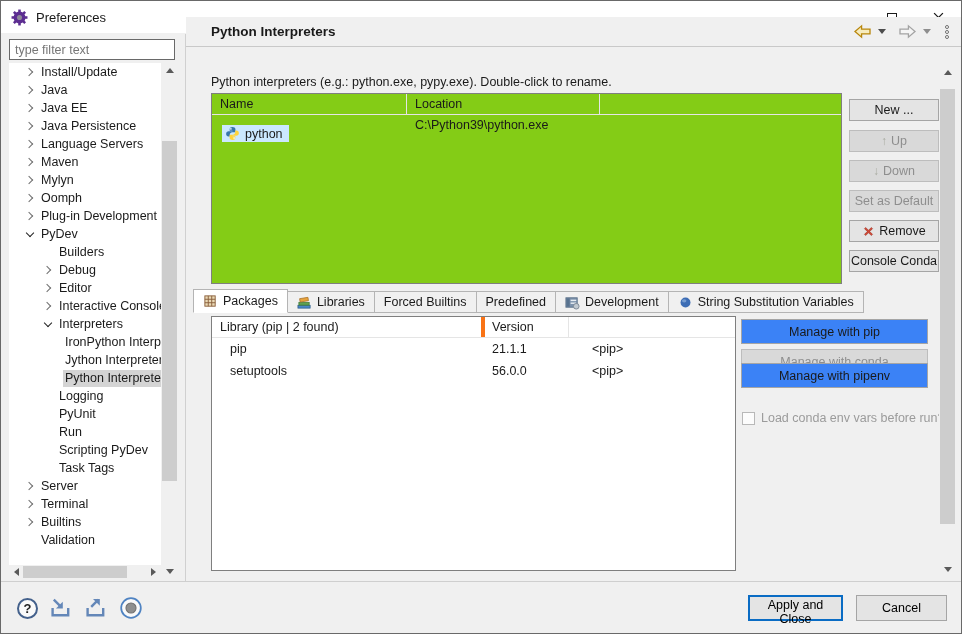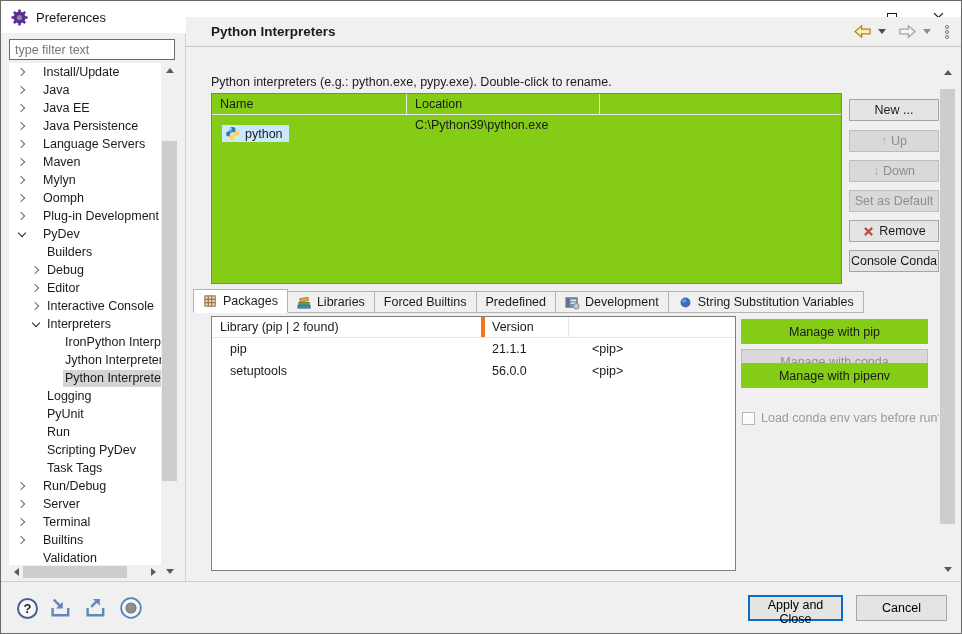--- a/index.html
+++ b/index.html
@@ -15,21 +15,21 @@
   .wc{width:46px;height:100%;display:flex;align-items:center;justify-content:center;}
   .glyph-min{width:10px;height:1px;background:#a8a8a8;}
   .glyph-max{width:10px;height:9px;border:1.2px solid #1a1a1a;background:#fff;}
 
   
   .filter-box{position:absolute;left:8px;top:38px;width:166px;height:21px;border:1px solid #696969;background:#fff;
     font-family:"Liberation Sans",sans-serif;font-size:12.5px;padding:0 5px;color:#1a1a1a;}
   .filter-box::placeholder{color:#767676;}
   .tree{position:absolute;left:8px;top:62px;width:152px;height:503px;background:#fff;overflow:hidden;}
   .trow{display:flex;align-items:center;height:18px;white-space:nowrap;cursor:default;}
-  .l0{padding-left:6px;gap:10px;}.l1{padding-left:20px;}.l2{padding-left:38px;}
+  .l0{padding-left:14px;}.l1{padding-left:32px;}.l2{padding-left:38px;}
   .chev{width:14px;height:14px;display:flex;align-items:center;justify-content:center;flex:none;}
   .cr::before{content:"";width:5px;height:5px;border-right:1.3px solid #6e6e6e;border-top:1.3px solid #6e6e6e;transform:rotate(45deg);margin-right:2px;}
   .ce::before{content:"";width:5px;height:5px;border-right:1.6px solid #222;border-bottom:1.6px solid #222;transform:rotate(45deg);margin-top:-2px;}
   .tlbl{margin-left:2px;padding:1px 3px 2px 2px;overflow:hidden;text-overflow:clip;}
   .sel .tlbl{background:#d4d4d4;flex:1;}
 
   
   .sb{position:absolute;background:#f0f0f0;}
   .sb-thumb{position:absolute;background:#cdcdcd;}
   .sb-btn{position:absolute;width:100%;height:15px;display:flex;align-items:center;justify-content:center;}
@@ -78,21 +78,21 @@
   
   .ptable{position:absolute;left:210px;top:315px;width:525px;height:255px;background:#fff;border:1px solid #7f7f7f;}
   .pthead{height:21px;border-bottom:1px solid #e5e5e5;display:flex;align-items:center;}
   .pthead .c1{width:273px;padding-left:8px;border-right:4px solid #f97316;height:100%;display:flex;align-items:center;}
   .pthead .c2{width:84px;padding-left:7px;border-right:1px solid #e5e5e5;height:100%;display:flex;align-items:center;}
   .prow{height:22px;display:flex;align-items:center;}
   .prow .c1{width:273px;padding-left:18px;}
   .prow .c2{width:84px;padding-left:7px;}
   .prow .c3{padding-left:23px;}
 
-  .mbtn{position:absolute;left:740px;width:187px;height:25px;background:#84cc16;border:1px solid #a5a5a5;
+  .mbtn{position:absolute;left:740px;width:187px;height:25px;background:#3b82f6;border:1px solid #a5a5a5;
     font-family:"Liberation Sans",sans-serif;font-size:12.5px;color:#1a1a1a;}
   .mbtn.dis{background:#d9d9d9;border-color:#bdbdbd;color:#8e8e8e;}
   .chk{position:absolute;left:741px;top:410px;display:flex;align-items:center;gap:6px;color:#9b9b9b;}
   .chkbox{width:13px;height:13px;border:1px solid #b8b8b8;background:#fcfcfc;flex:none;}
 
   
   .footer{position:absolute;left:0;top:580px;width:100%;height:53px;border-top:1px solid #cfcfcf;background:#f0f0f0;display:flex;align-items:center;}
   .f-icons{display:flex;align-items:center;gap:11px;margin-left:16px;}
   .help-circle{width:21px;height:21px;border:2px solid #44618c;border-radius:50%;display:flex;align-items:center;justify-content:center;font-weight:bold;font-size:13px;color:#222;background:#fafafa;}
   .fbtn{height:26px;background:#e4e4e4;border:1px solid #a5a5a5;font-family:"Liberation Sans",sans-serif;font-size:12.5px;color:#000;}
@@ -224,24 +224,20 @@
     <div class="trow l1">
         <span class="chev"></span>
         <span class="tlbl">Scripting PyDev</span>
       </div>
     <div class="trow l1">
         <span class="chev"></span>
         <span class="tlbl">Task Tags</span>
       </div>
     <div class="trow l0">
         <span class="chev cr"></span>
-        <span class="tlbl">Run/Debug</span>
-      </div>
-    <div class="trow l0">
-        <span class="chev cr"></span>
         <span class="tlbl">Server</span>
       </div>
     <div class="trow l0">
         <span class="chev cr"></span>
         <span class="tlbl">Terminal</span>
       </div>
     <div class="trow l0">
         <span class="chev cr"></span>
         <span class="tlbl">Builtins</span>
       </div>

